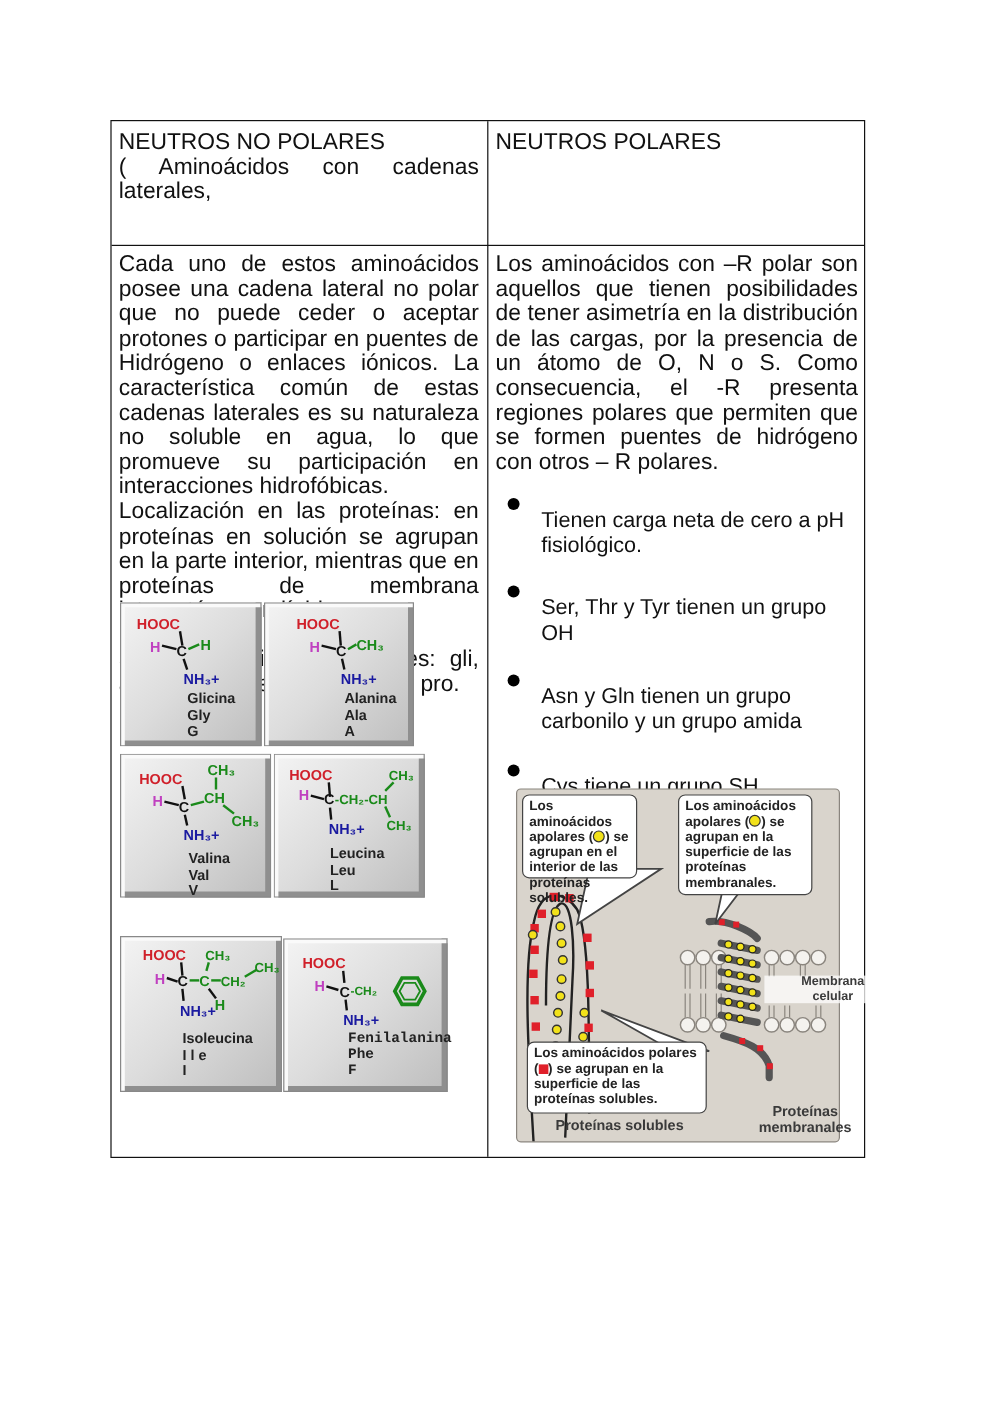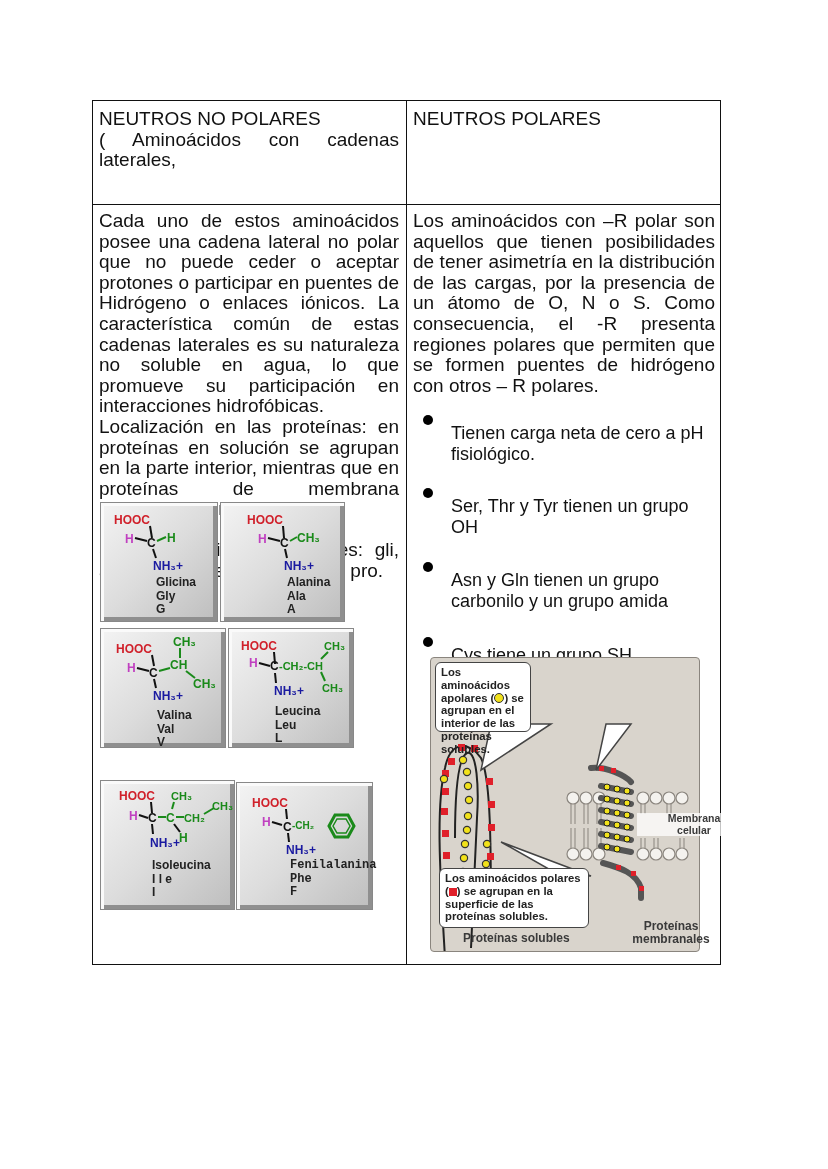--- a/index.html
+++ b/index.html
@@ -311,20 +311,23 @@
     </g>
 
     <polygon points="60,66 120,66 50,112" fill="#fff" stroke="#444" stroke-width="1.5"></polygon>
     <polygon points="175,66 200,66 165,112" fill="#fff" stroke="#444" stroke-width="1.5"></polygon>
     <polygon points="130,218 160,218 70,184" fill="#fff" stroke="#444" stroke-width="1.5"></polygon>
   </svg>
 
   <div class="callout" style="left:4px;top:4px;width:96px;height:70px;">
     <span>Los aminoácidos apolares (</span><span class="yel"></span><span>) se agrupan en el interior de las proteínas solubles.</span>
   </div>
+  <div class="callout" style="left:134px;top:4px;width:112px;height:84px;">
+    <span>Los aminoácidos apolares (</span><span class="yel"></span><span>) se agrupan en la superficie de las proteínas membranales.</span>
+  </div>
   <div class="callout" style="left:8px;top:210px;width:150px;height:60px;">
     <span>Los aminoácidos polares (</span><span class="red"></span><span>) se agrupan en la superficie de las proteínas solubles.</span>
   </div>
 
   <div class="foot-lbl" style="left:206px;top:155px;width:58px;background:rgba(255,255,255,0.75);font-size:10.5px;line-height:11.5px;">Membrana celular</div>
   <div class="foot-lbl" style="left:4px;top:274px;width:130px;text-align:left;">Proteínas solubles</div>
   <div class="foot-lbl" style="left:164px;top:262px;width:96px;">Proteínas membranales</div>
 </div>
 
 </body></html>

